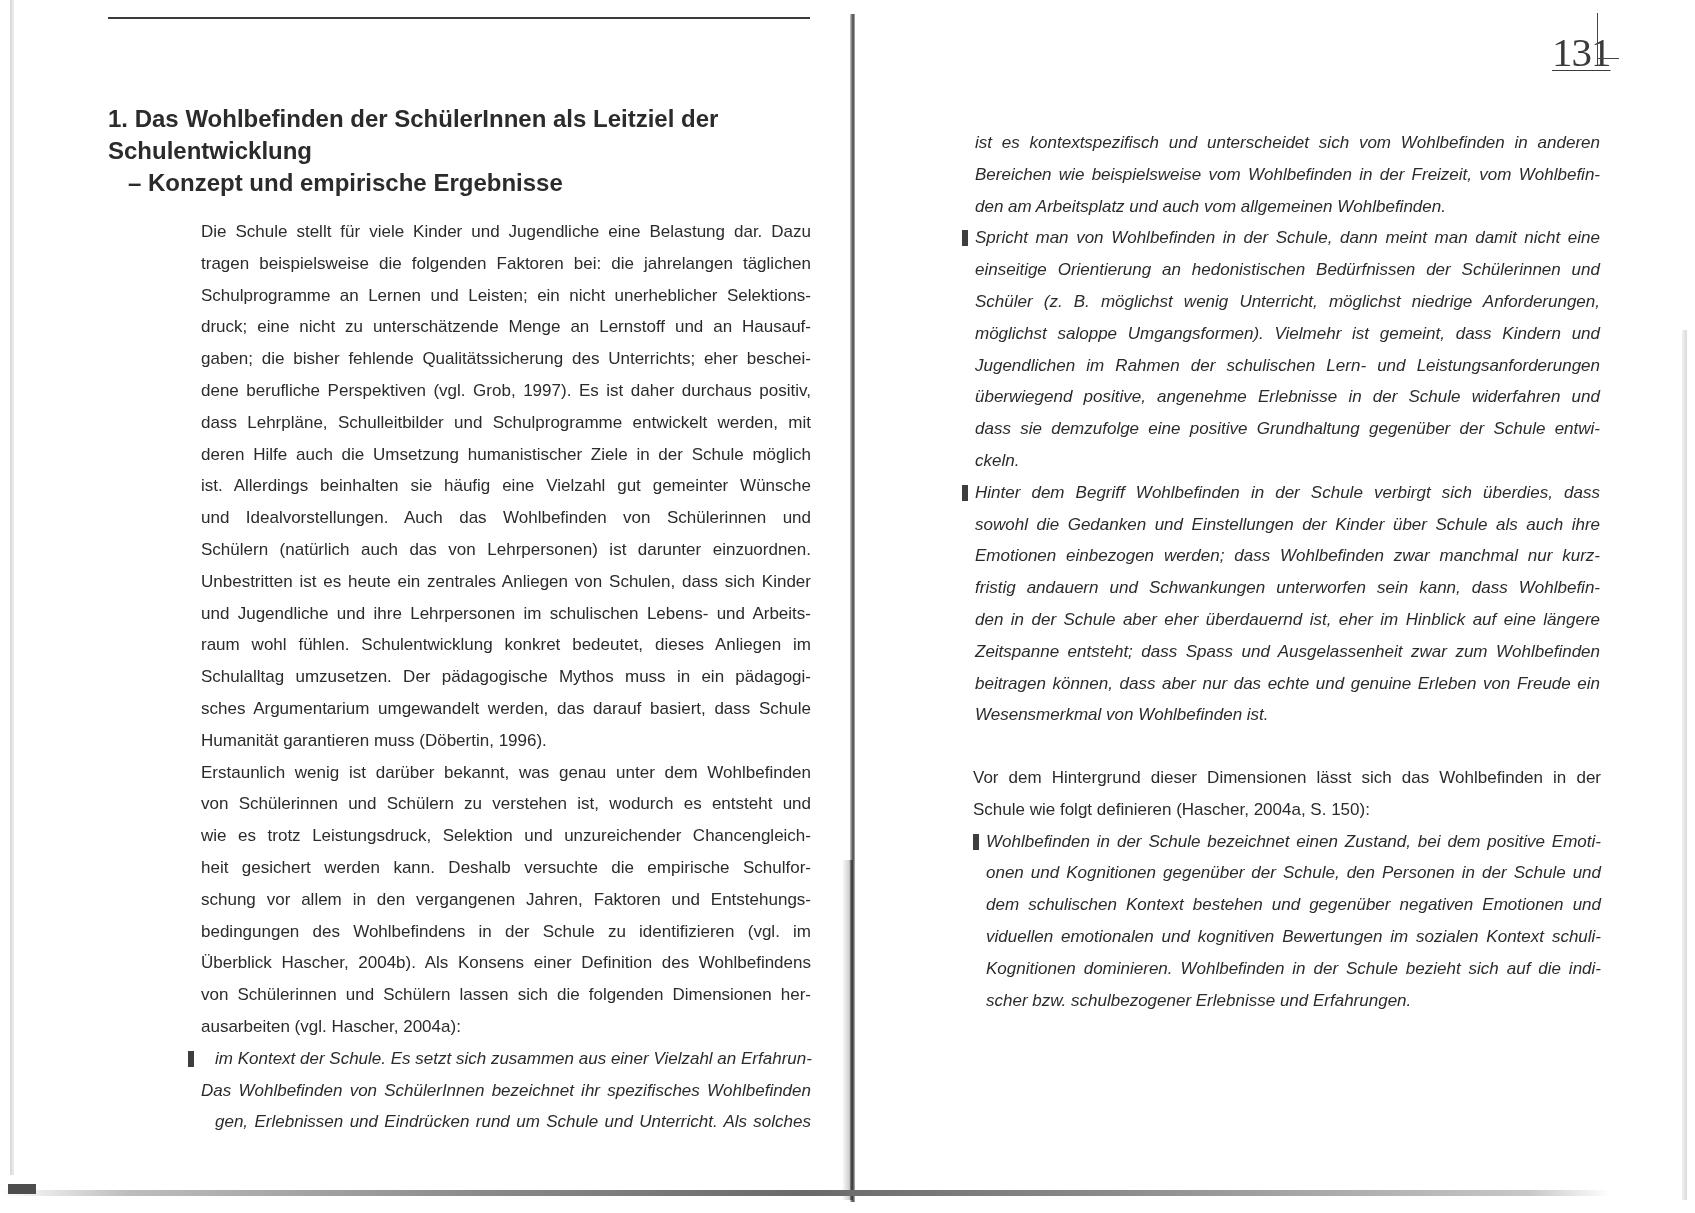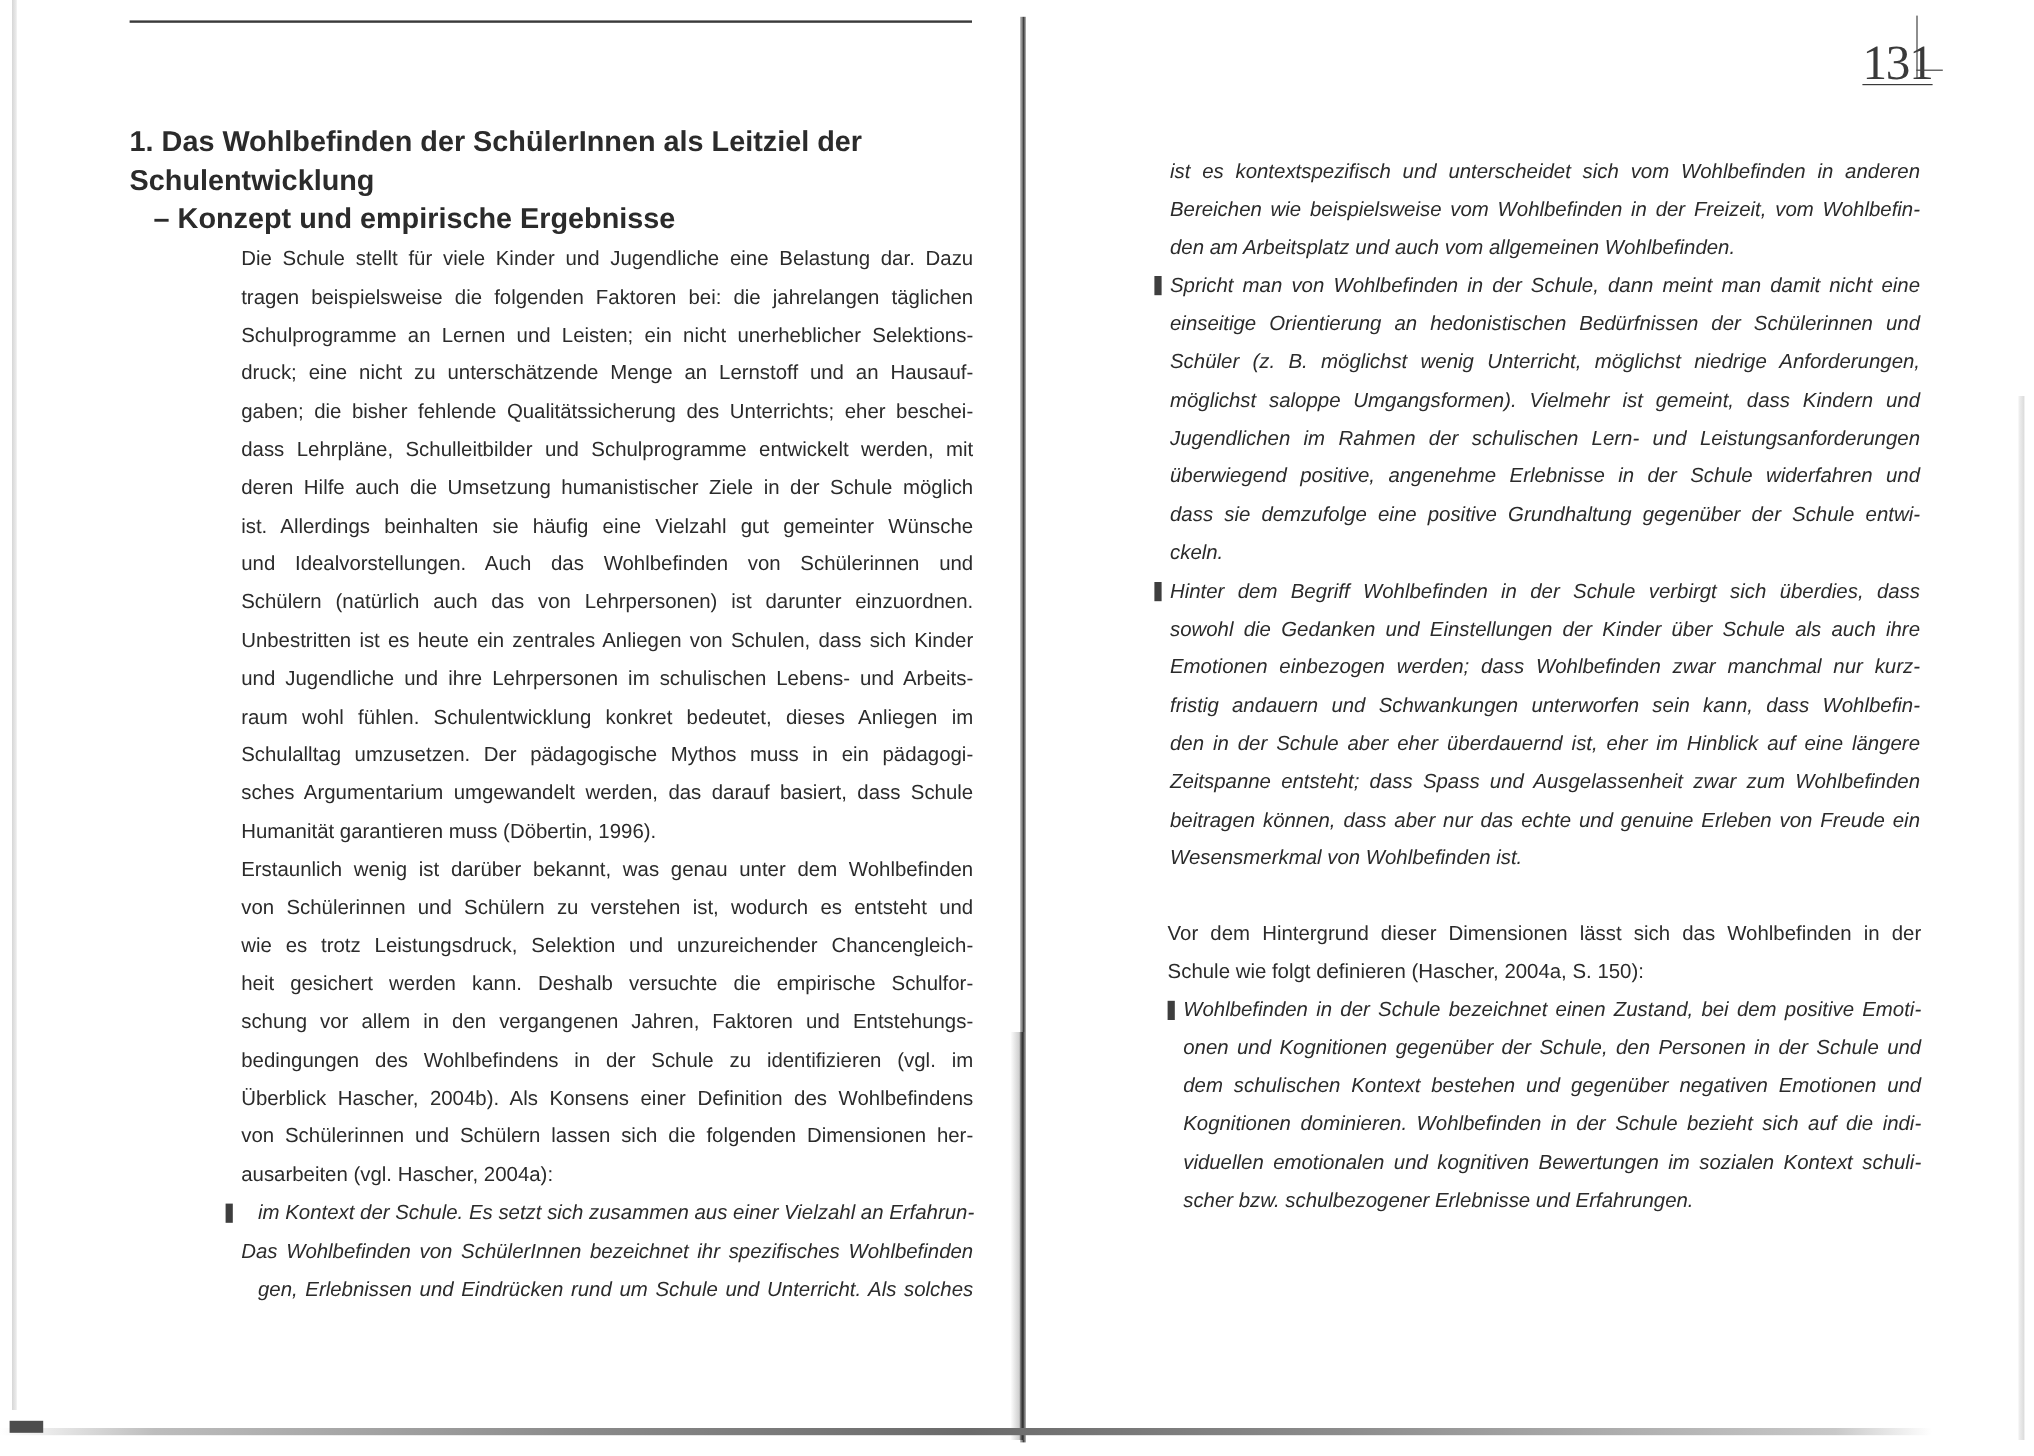--- a/index.html
+++ b/index.html
@@ -46,21 +46,21 @@
 
   .heading {
     position: absolute; left: 108px; top: 103px; width: 700px;
     font-weight: bold; font-size: 24px; line-height: 32px; color: #2b2b2b;
   }
   .heading .line2 { display: block; padding-left: 20px; }
 
   .col {
     position: absolute; font-size: 17px; line-height: 31.8px; color: #2b2b2b;
   }
-  .col-left { left: 201px; top: 200px; width: 610px; }
+  .col-left { left: 201px; top: 216px; width: 610px; }
   .col-right-top { left: 975px; top: 127px; width: 625px; text-align: right; }
   .col-right-bottom { left: 973px; top: 762px; width: 628px; }
 
   .para { margin: 0; text-align: justify; }
   .line { display: block; white-space: nowrap; text-align-last: justify; }
   .line.last { text-align-last: left; }
 
   .bullet { position: relative; margin: 0; font-style: italic; }
   .bullet .marker {
     position: absolute; left: -13px; top: 8px; width: 6px; height: 16px; background: #3e3e3e;
@@ -88,20 +88,21 @@
   <span class="line2">– Konzept und empirische Ergebnisse</span>
 </div>
 
 <div class="col col-left">
   <p class="para">
     <span class="line">Die Schule stellt für viele Kinder und Jugendliche eine Belastung dar. Dazu</span>
     <span class="line">tragen beispielsweise die folgenden Faktoren bei: die jahrelangen täglichen</span>
     <span class="line">Schulprogramme an Lernen und Leisten; ein nicht unerheblicher Selektions-</span>
     <span class="line">druck; eine nicht zu unterschätzende Menge an Lernstoff und an Hausauf-</span>
     <span class="line">gaben; die bisher fehlende Qualitätssicherung des Unterrichts; eher beschei-</span>
+    <span class="line">dene berufliche Perspektiven (vgl. Grob, 1997). Es ist daher durchaus positiv,</span>
     <span class="line">dass Lehrpläne, Schulleitbilder und Schulprogramme entwickelt werden, mit</span>
     <span class="line">deren Hilfe auch die Umsetzung humanistischer Ziele in der Schule möglich</span>
     <span class="line">ist. Allerdings beinhalten sie häufig eine Vielzahl gut gemeinter Wünsche</span>
     <span class="line">und Idealvorstellungen. Auch das Wohlbefinden von Schülerinnen und</span>
     <span class="line">Schülern (natürlich auch das von Lehrpersonen) ist darunter einzuordnen.</span>
     <span class="line">Unbestritten ist es heute ein zentrales Anliegen von Schulen, dass sich Kinder</span>
     <span class="line">und Jugendliche und ihre Lehrpersonen im schulischen Lebens- und Arbeits-</span>
     <span class="line">raum wohl fühlen. Schulentwicklung konkret bedeutet, dieses Anliegen im</span>
     <span class="line">Schulalltag umzusetzen. Der pädagogische Mythos muss in ein pädagogi-</span>
     <span class="line">sches Argumentarium umgewandelt werden, das darauf basiert, dass Schule</span>
@@ -159,17 +160,17 @@
 <div class="col col-right-bottom">
   <p class="para">
     <span class="line">Vor dem Hintergrund dieser Dimensionen lässt sich das Wohlbefinden in der</span>
     <span class="line last">Schule wie folgt definieren (Hascher, 2004a, S. 150):</span>
   </p>
   <p class="bullet" style="padding-left:13px;">
     <span class="marker" style="left:0;"></span>
     <span class="line">Wohlbefinden in der Schule bezeichnet einen Zustand, bei dem positive Emoti-</span>
     <span class="line">onen und Kognitionen gegenüber der Schule, den Personen in der Schule und</span>
     <span class="line">dem schulischen Kontext bestehen und gegenüber negativen Emotionen und</span>
+    <span class="line">viduellen emotionalen und kognitiven Bewertungen im sozialen Kontext schuli-</span>
     <span class="line">Kognitionen dominieren. Wohlbefinden in der Schule bezieht sich auf die indi-</span>
-    <span class="line">viduellen emotionalen und kognitiven Bewertungen im sozialen Kontext schuli-</span>
     <span class="line last">scher bzw. schulbezogener Erlebnisse und Erfahrungen.</span>
   </p>
 </div>
 
 </body></html>

